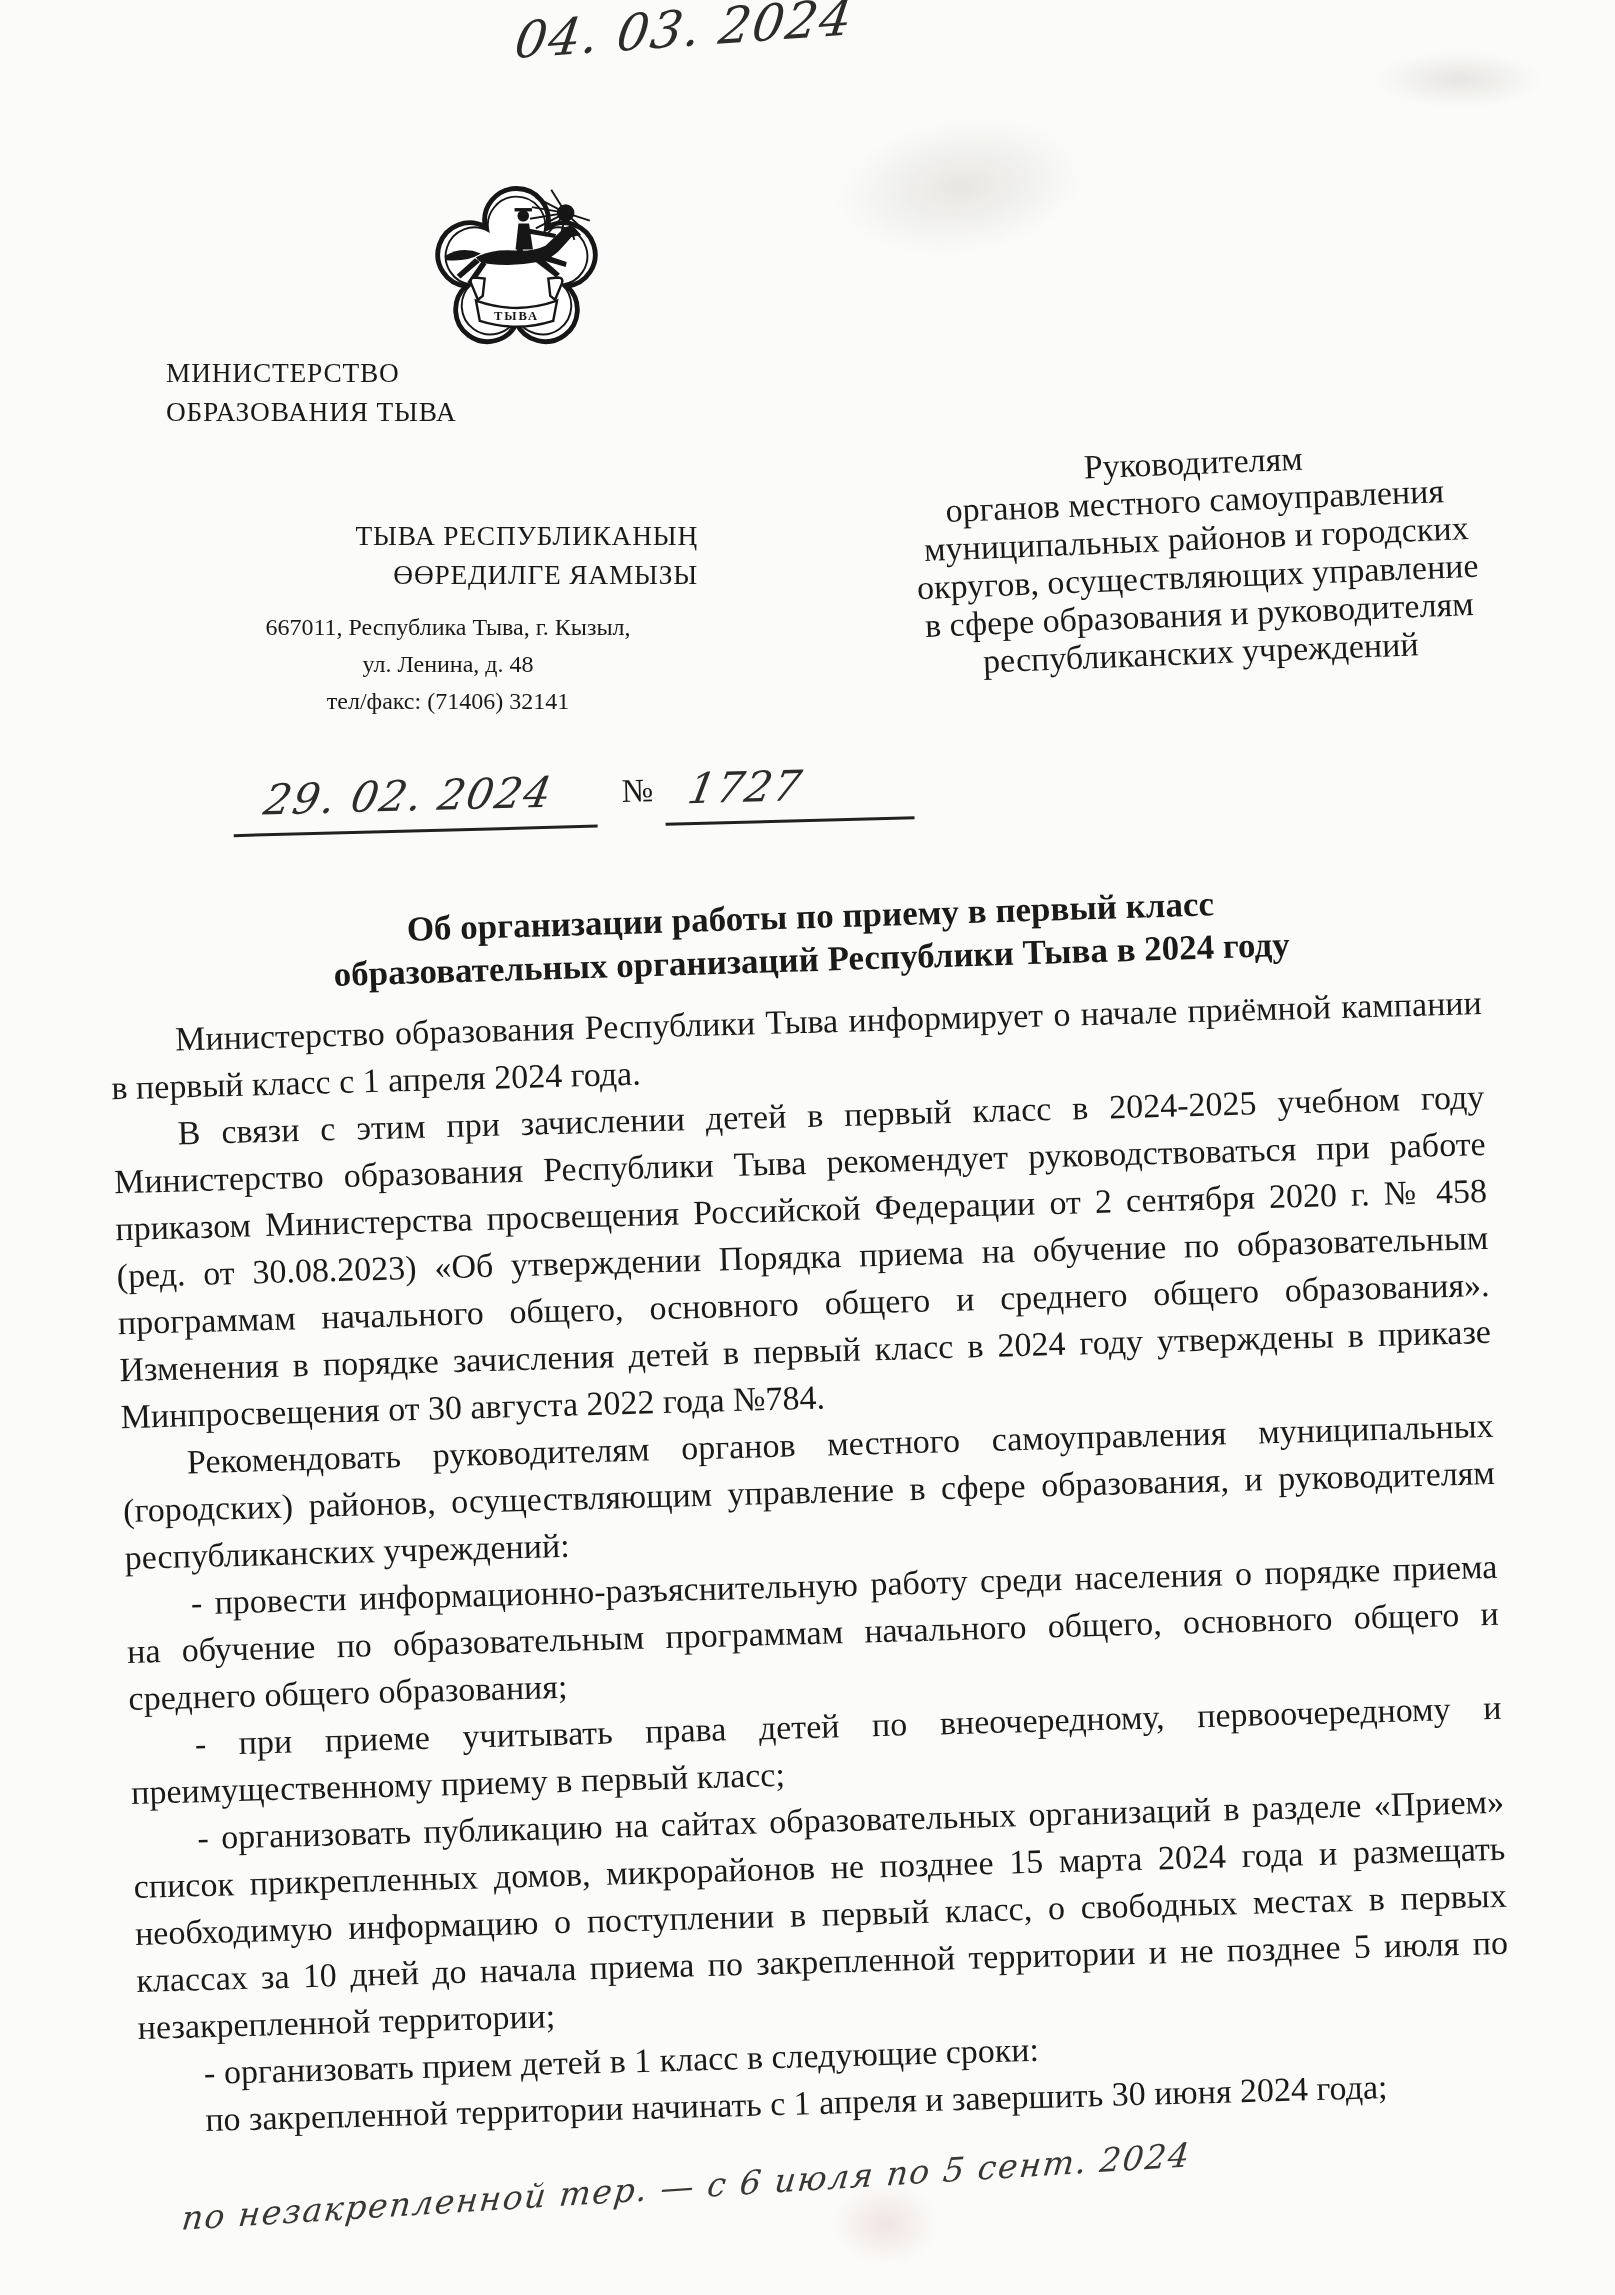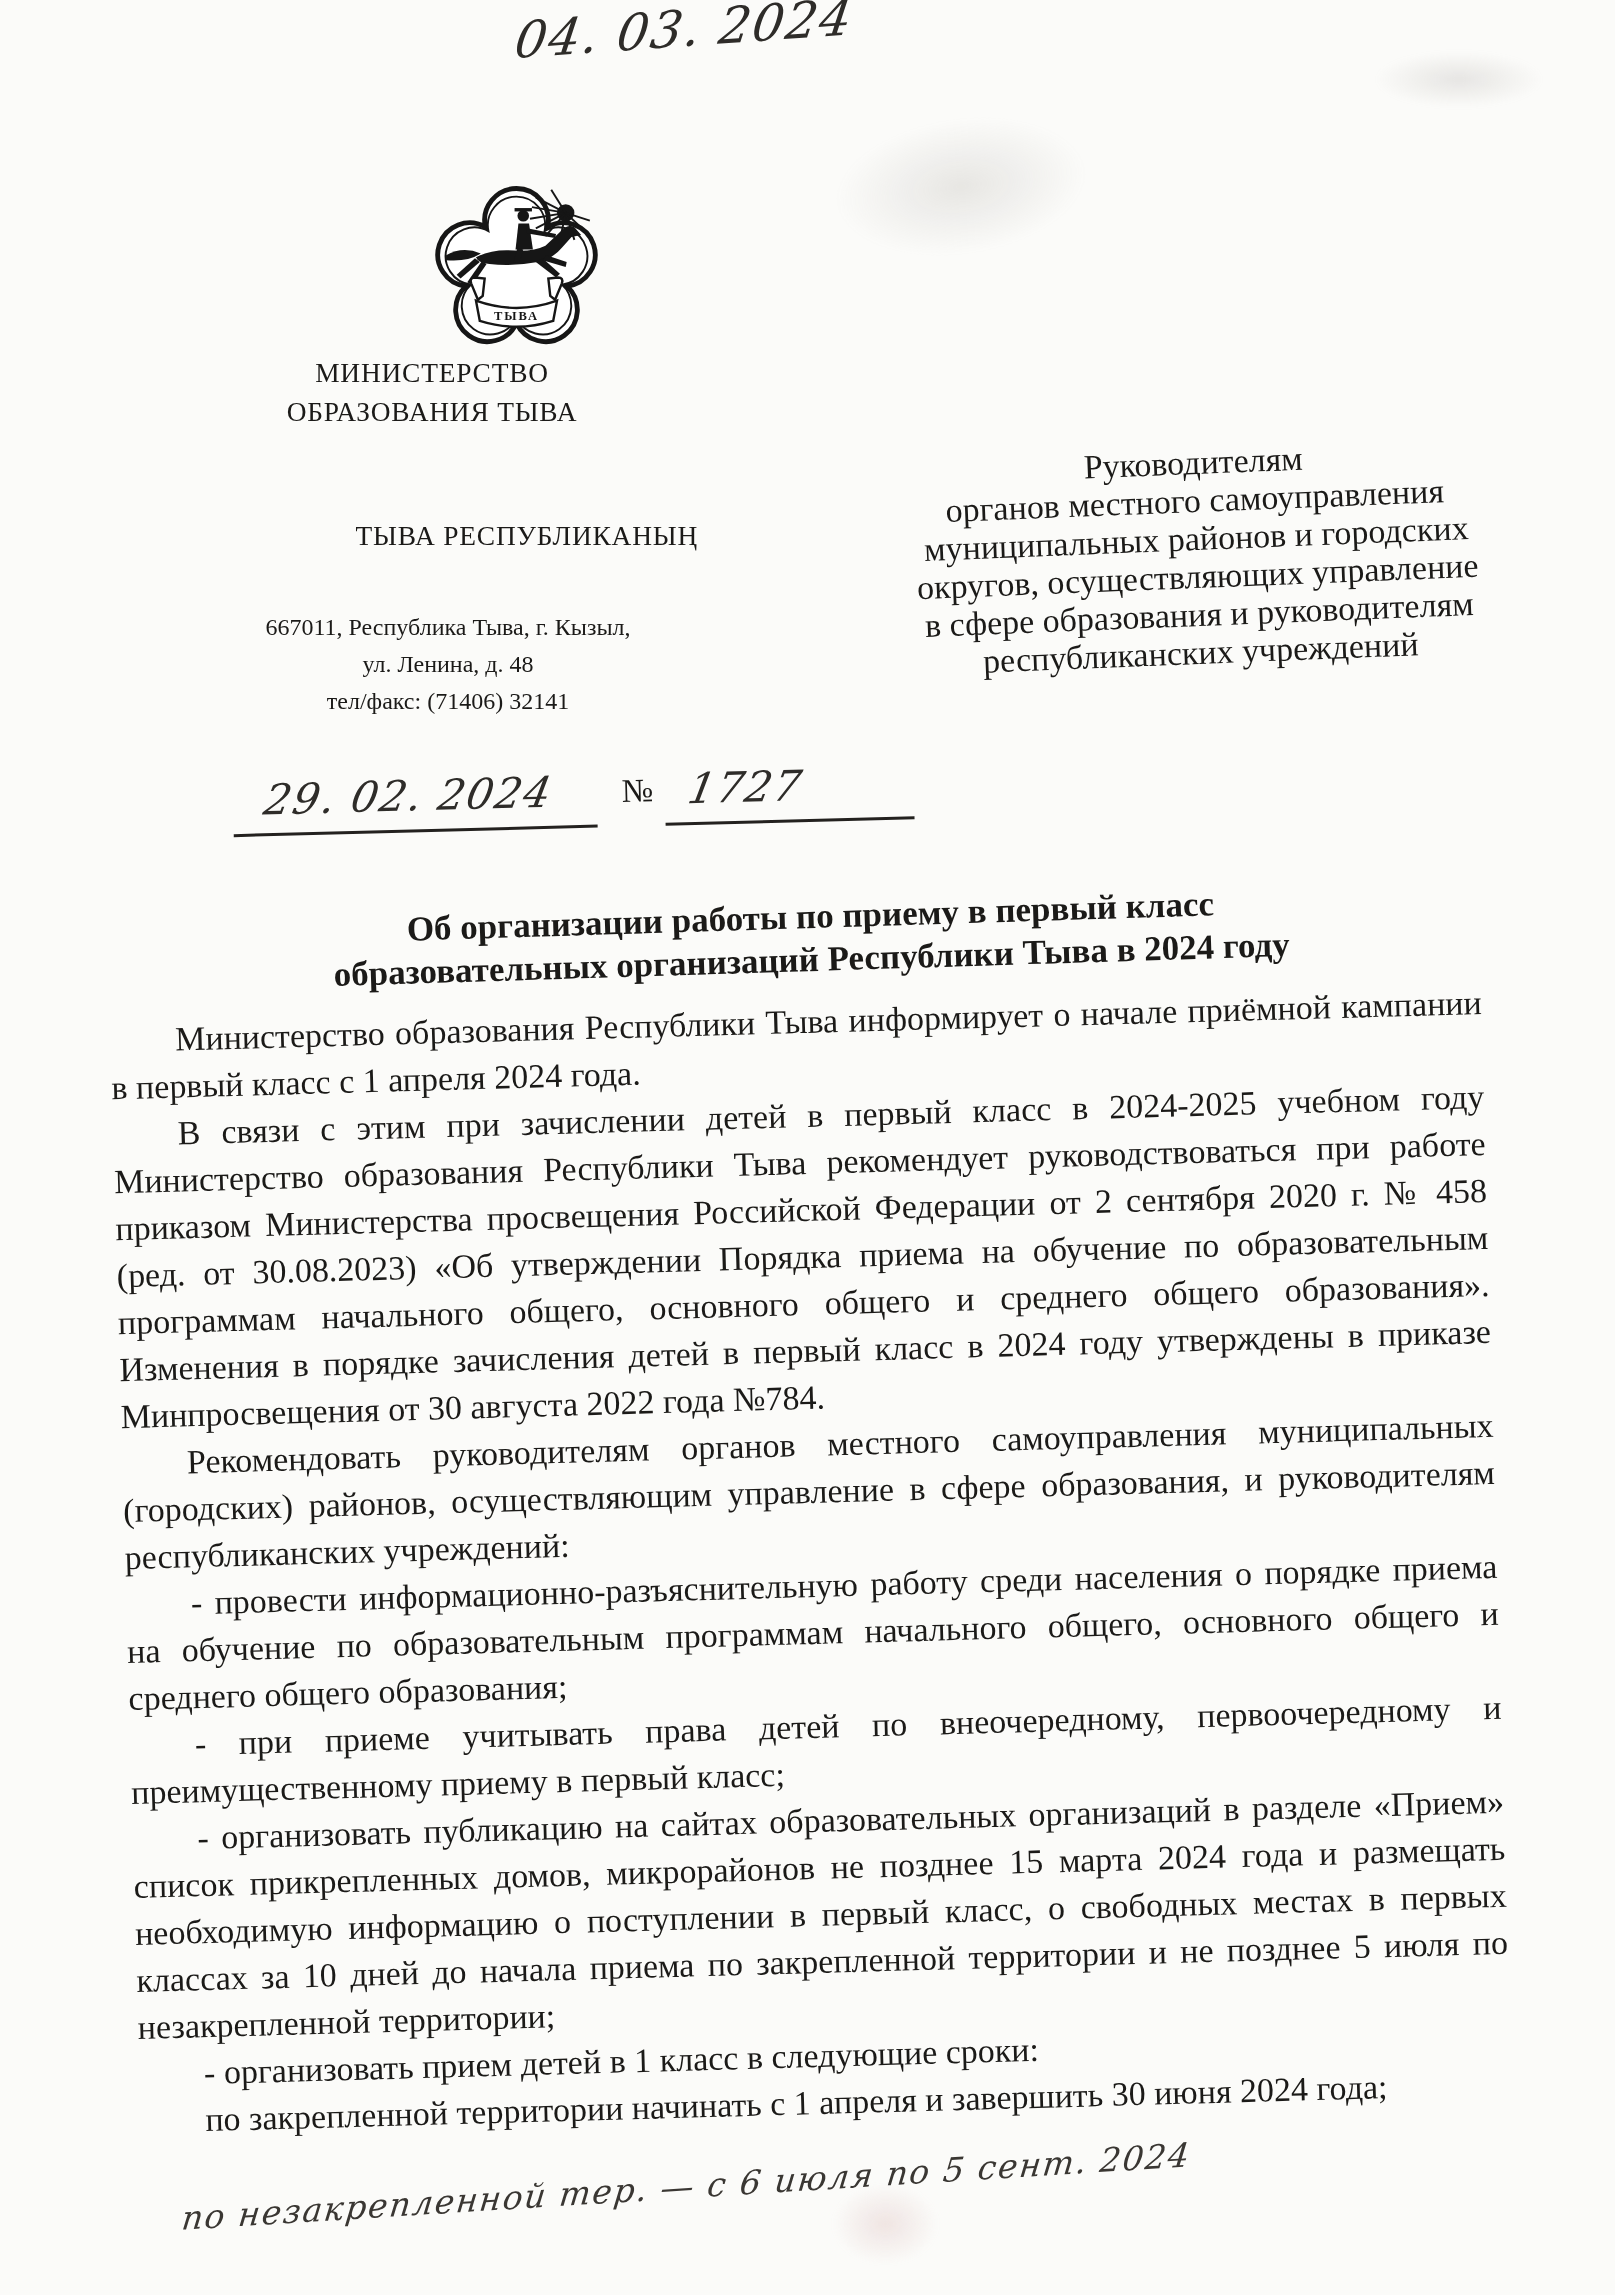--- a/index.html
+++ b/index.html
@@ -38,21 +38,21 @@
   .hand-bottom {
     left: 181px; top: 2167px; font-size: 33px;
     transform: rotate(-3.6deg) skewX(-10deg);
     color: #3a3733;
   }
 
   
   .emblem { left: 420px; top: 165px; width: 193px; height: 200px; }
   .ministry-ru {
     left: 166px; top: 354px; width: 532px;
-    text-align: center; font-size: 27.4px; line-height: 39px;
+    text-align: left; font-size: 27.4px; line-height: 39px;
     letter-spacing: 0.8px;
   }
   .ministry-tyv {
     left: 166px; top: 517px; width: 532px;
     text-align: right; font-size: 27.4px; line-height: 39px;
     letter-spacing: 0.8px;
   }
   .address {
     left: 182px; top: 609px; width: 532px;
     text-align: center; font-size: 24px; line-height: 37px;
@@ -152,20 +152,21 @@
     </g>
   </svg>
 
   <div class="abs ministry-ru">
     <div>МИНИСТЕРСТВО</div>
     <div>ОБРАЗОВАНИЯ ТЫВА</div>
   </div>
 
   <div class="abs ministry-tyv">
     <div>ТЫВА РЕСПУБЛИКАНЫҢ</div>
+    <div>ӨӨРЕДИЛГЕ ЯАМЫЗЫ</div>
   </div>
 
   <div class="abs address">
     <div>667011, Республика Тыва, г. Кызыл,</div>
     <div>ул. Ленина, д. 48</div>
     <div>тел/факс: (71406) 32141</div>
   </div>
 
   <div class="abs dateline">
     <span class="hand date-val">29. 02. 2024</span>

